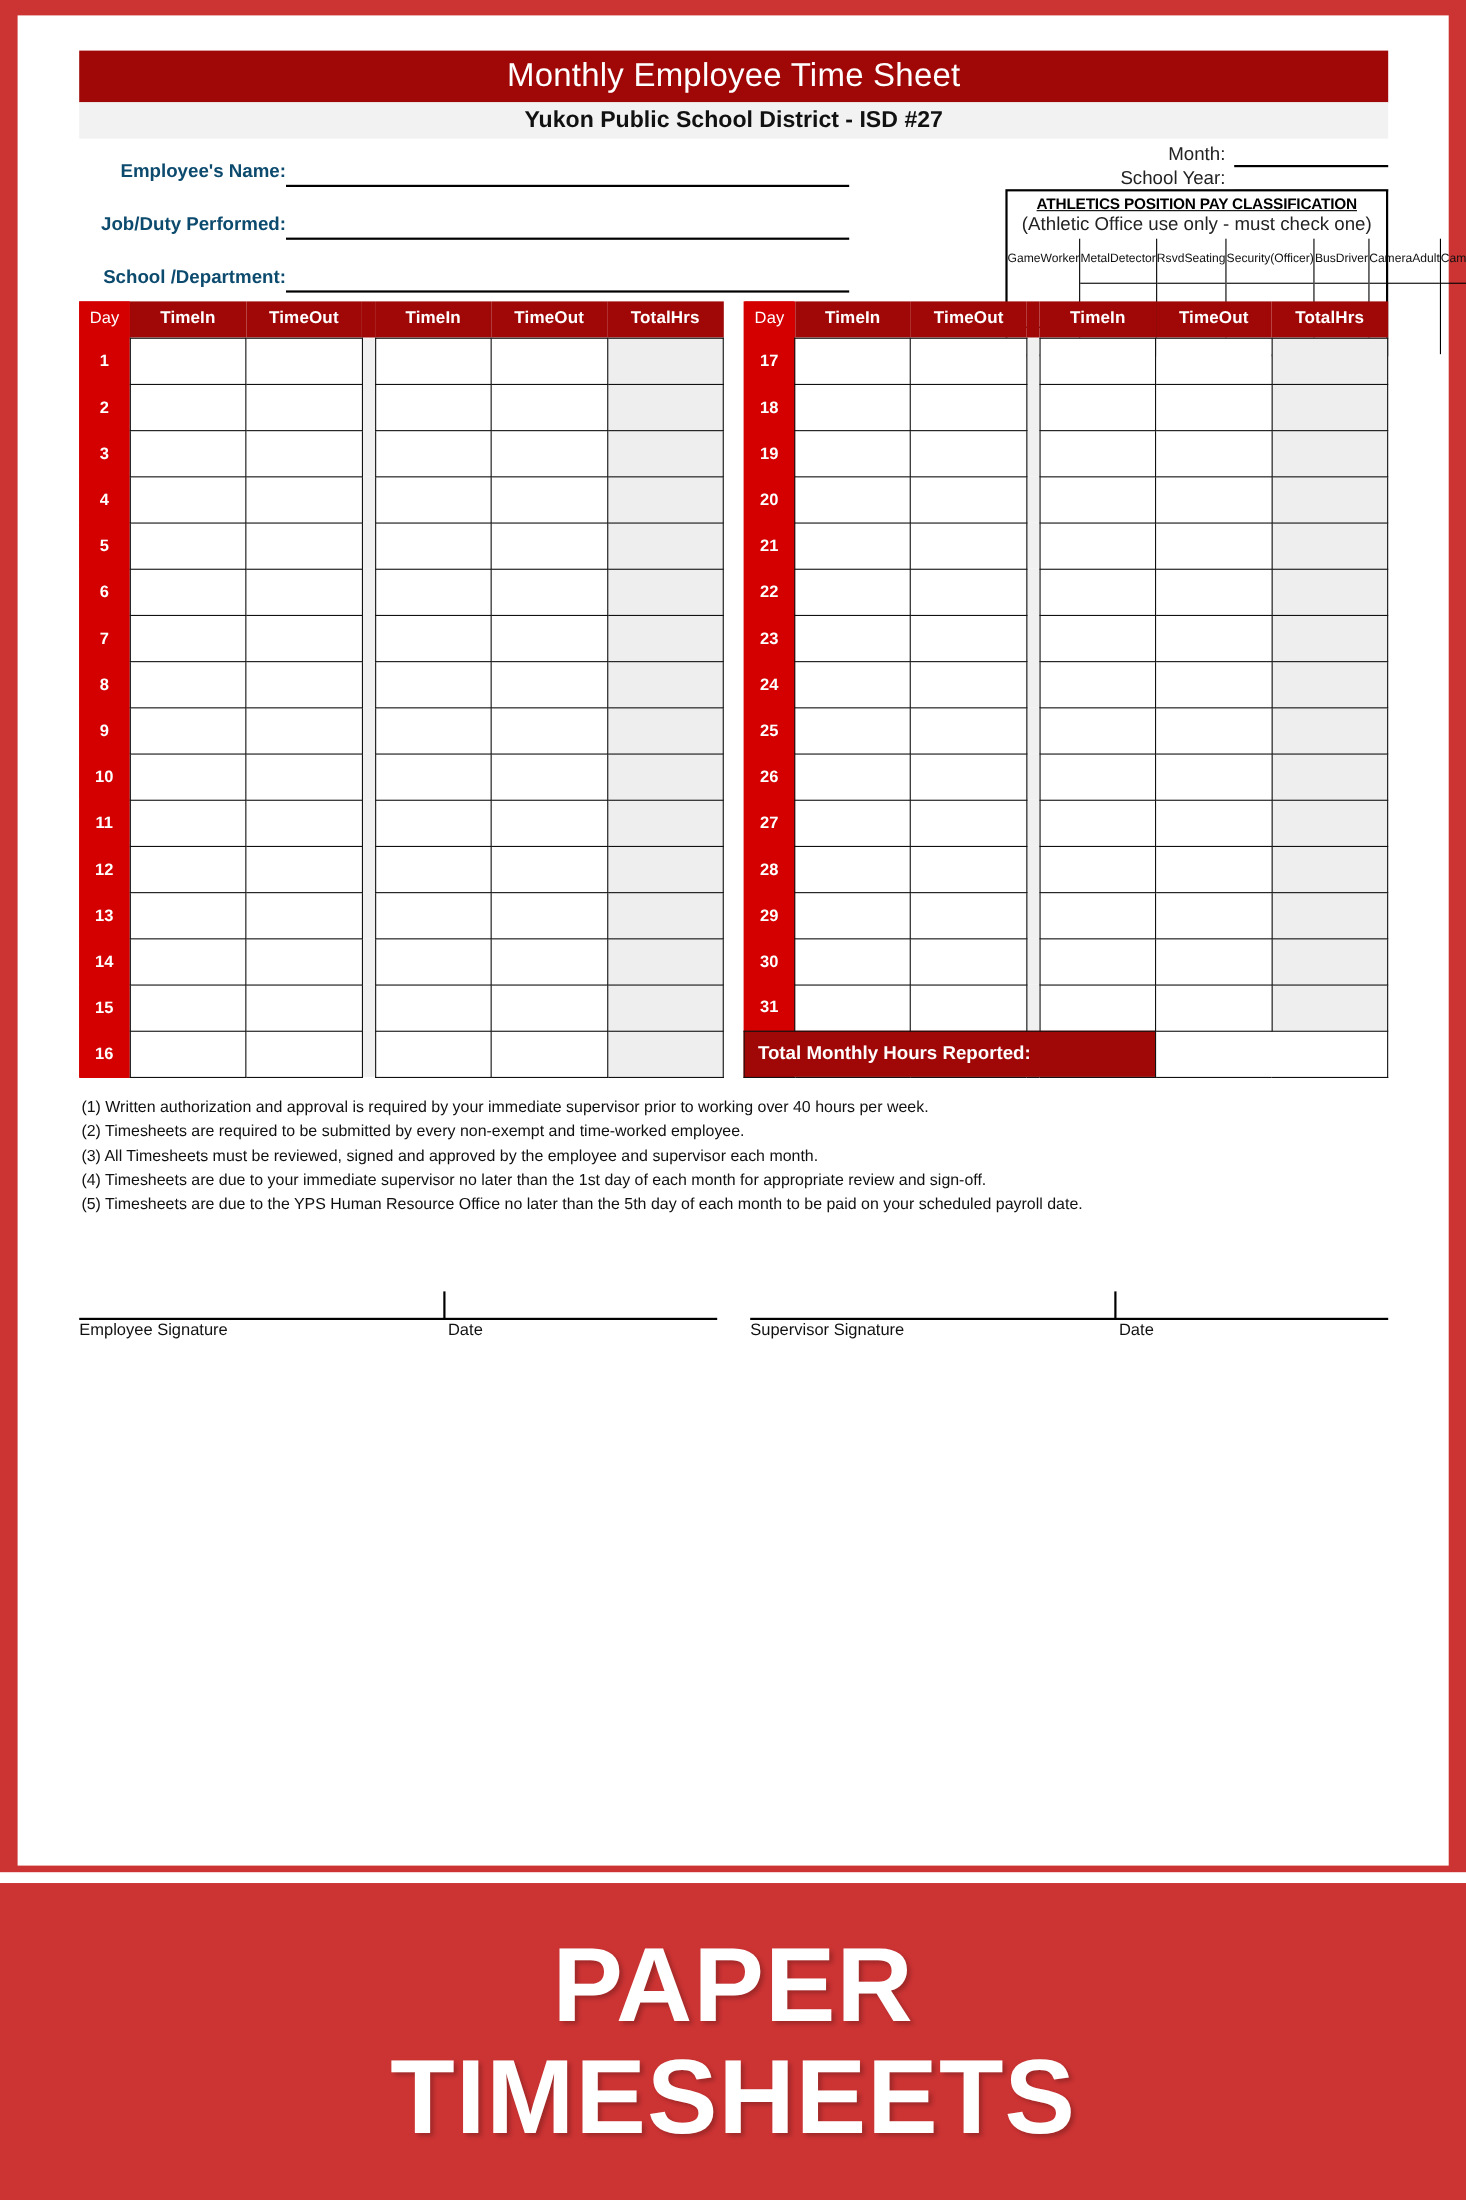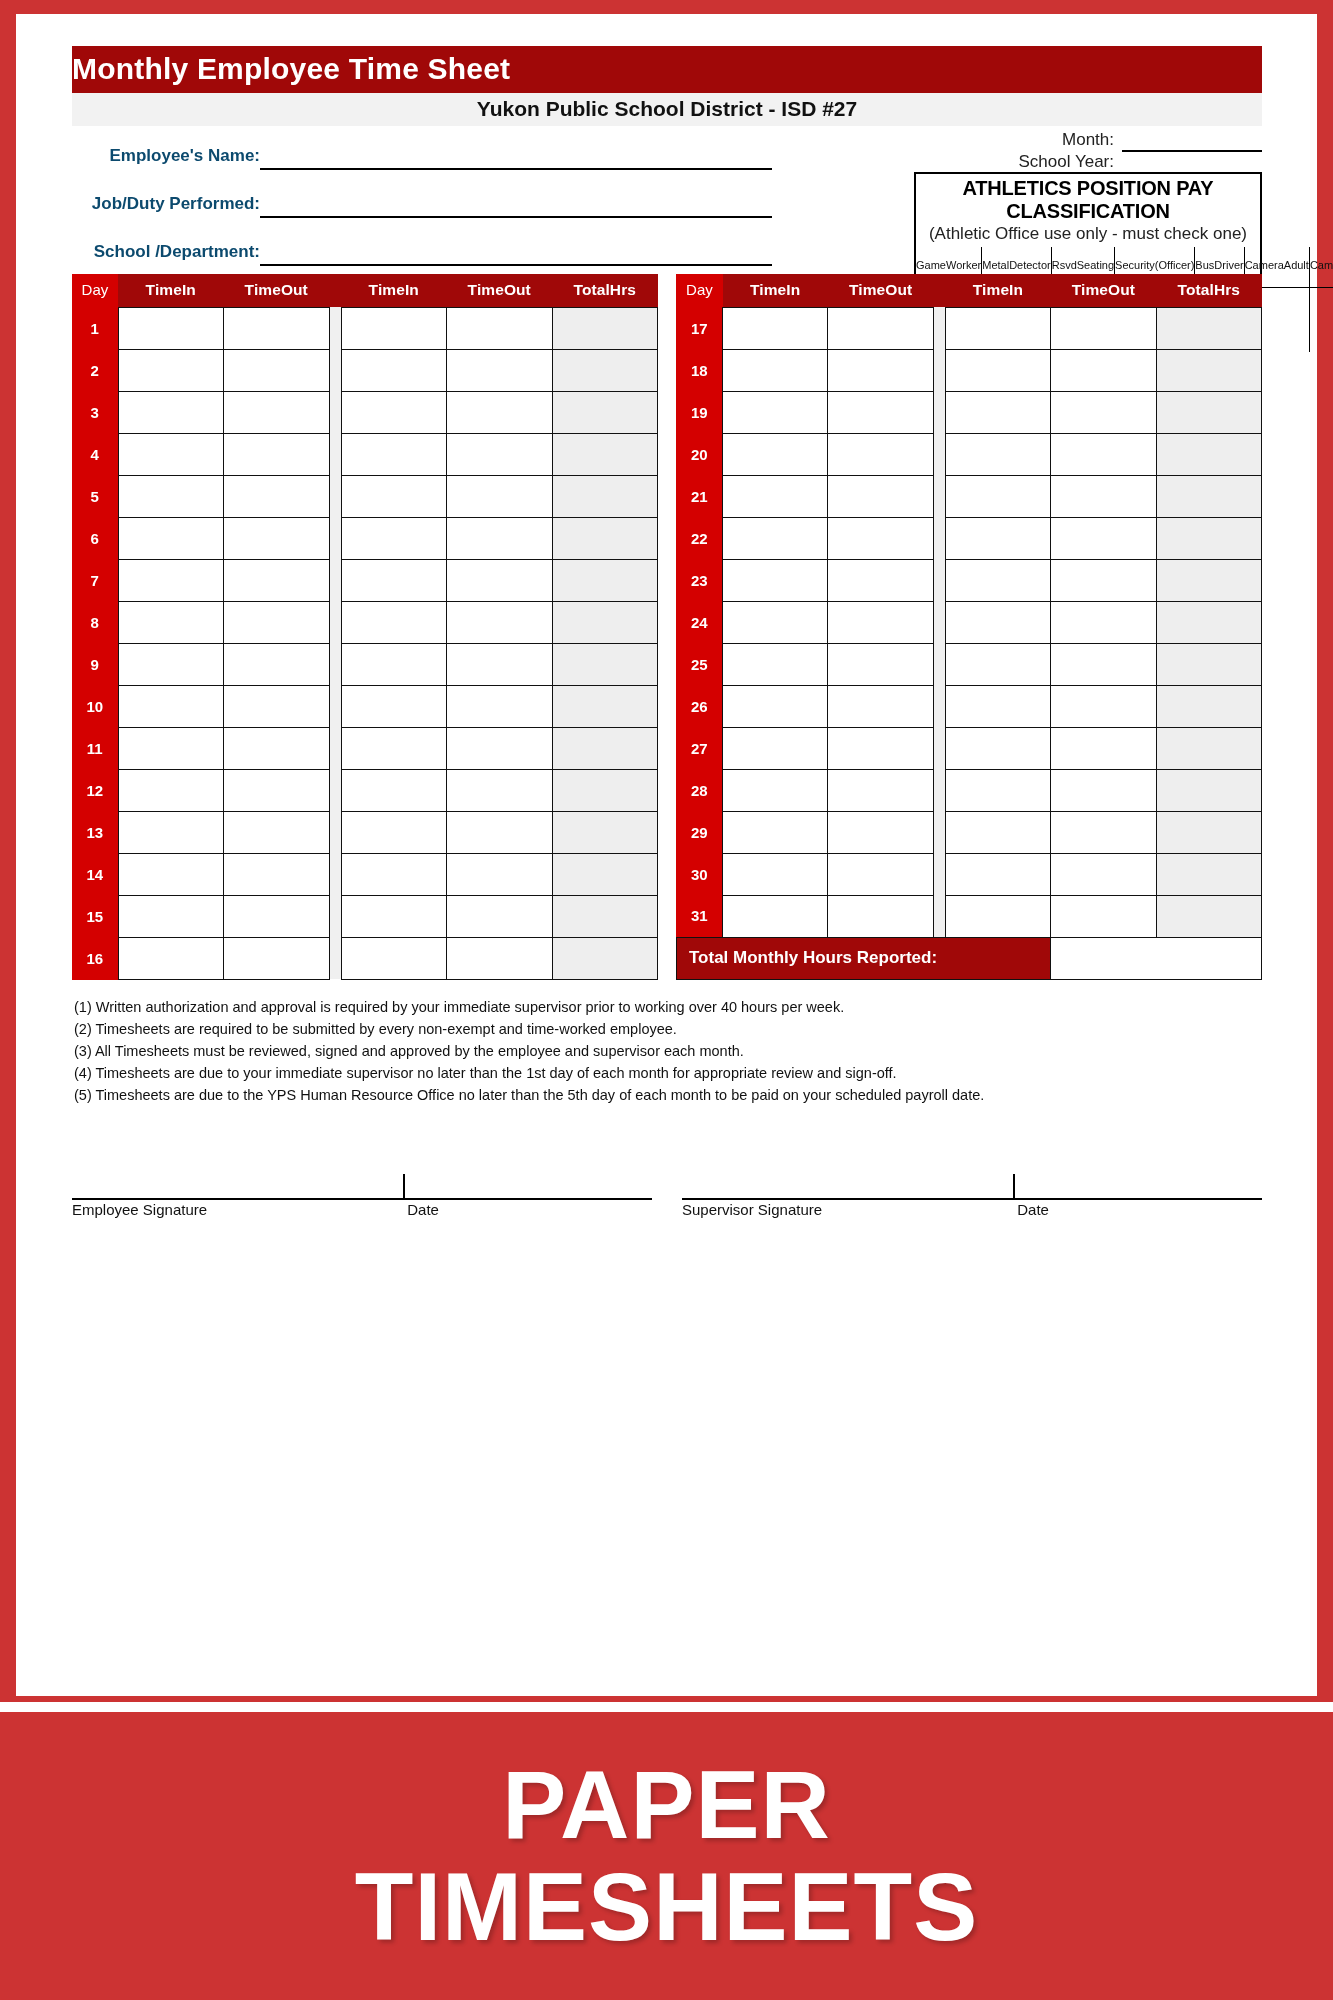--- a/index.html
+++ b/index.html
@@ -29,22 +29,23 @@
     left: 56px;
     top: 32px;
     width: 1190px;
     height: 1630px;
   }
 
   
   .title-bar {
     background: #a00808;
     color: #ffffff;
+    text-align: center;
     font-size: 30px;
-    font-weight: bold;
+    font-weight: normal;
     letter-spacing: .2px;
     padding: 7px 0 8px 0;
     line-height: 1.05;
   }
   .subtitle-bar {
     background: #f2f2f2;
     color: #111111;
     text-align: center;
     font-size: 21px;
     font-weight: bold;
@@ -116,25 +117,26 @@
   .athletics-box {
     position: absolute;
     right: 0;
     top: 46px;
     width: 348px;
     border: 2px solid #000;
     background: #fff;
   }
   .ath-title {
     text-align: center;
-    font-size: 20px;
+    font-size: 14px;
     font-weight: bold;
     color: #000;
     padding: 3px 0 0 0;
     letter-spacing: -0.2px;
+    text-decoration: underline;
   }
   .ath-sub {
     text-align: center;
     font-size: 17px;
     color: #222;
     padding: 1px 0 3px 0;
   }
   .ath-grid {
     display: flex;
     width: 100%;

